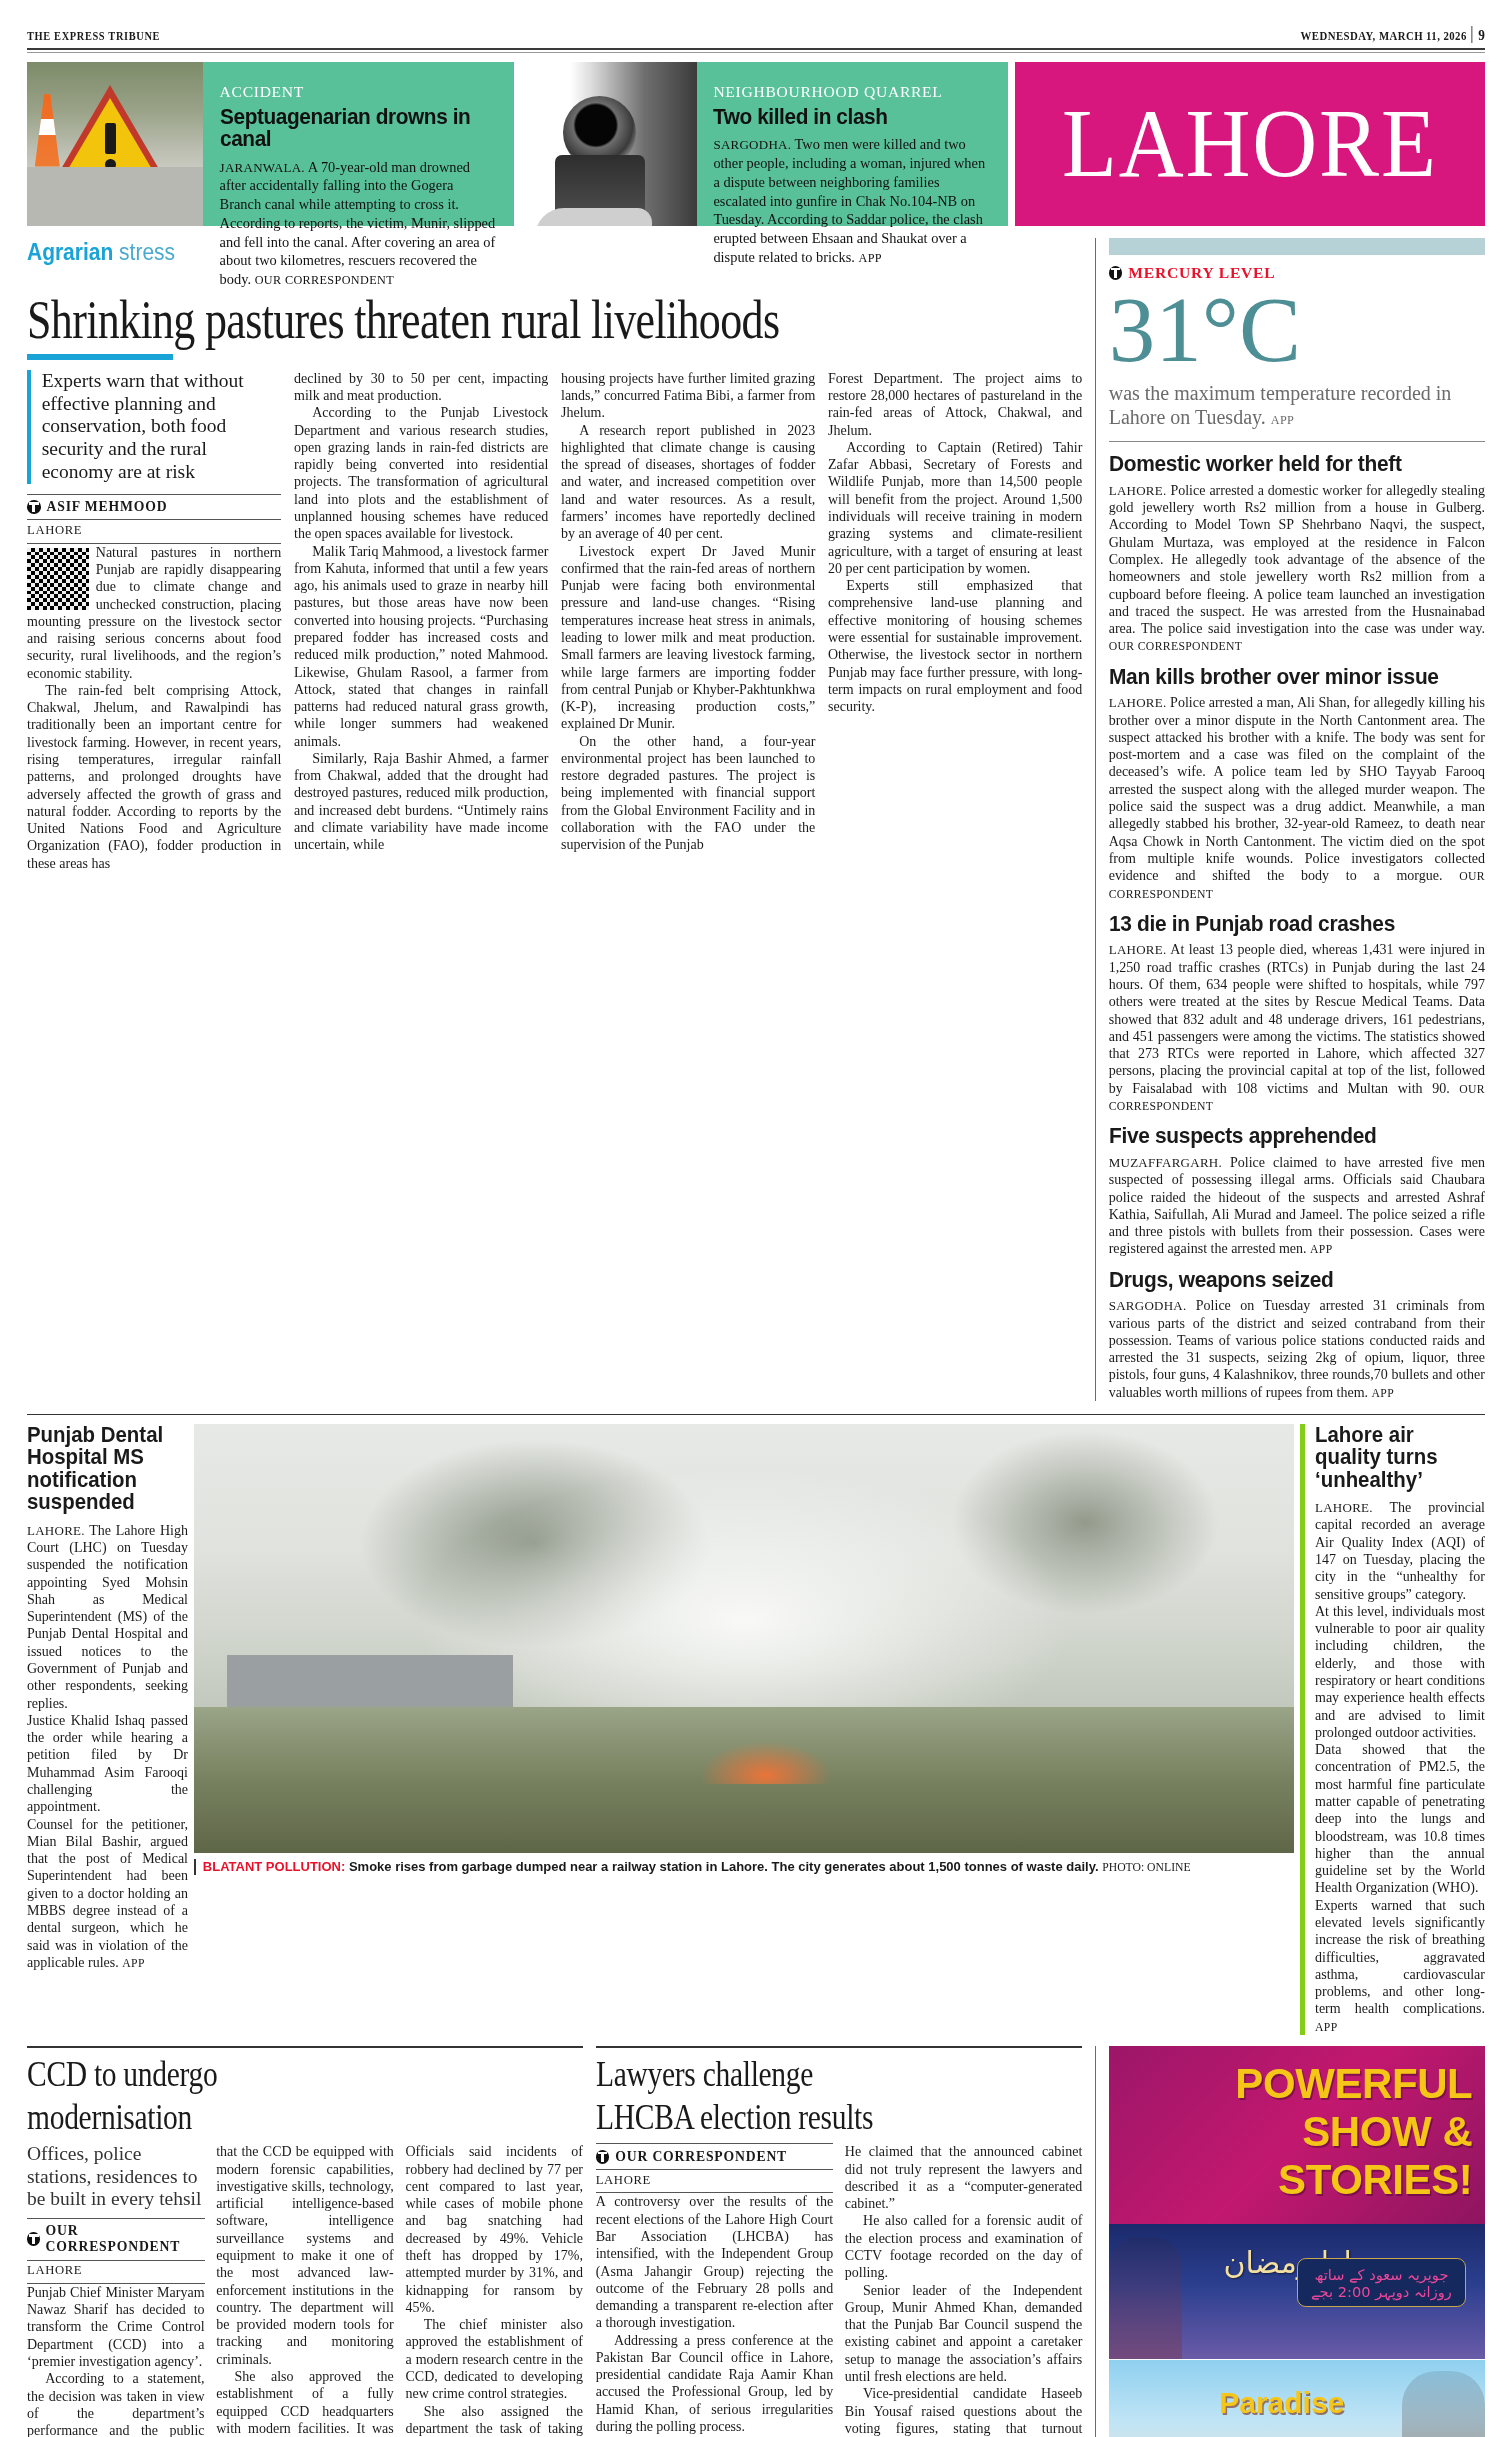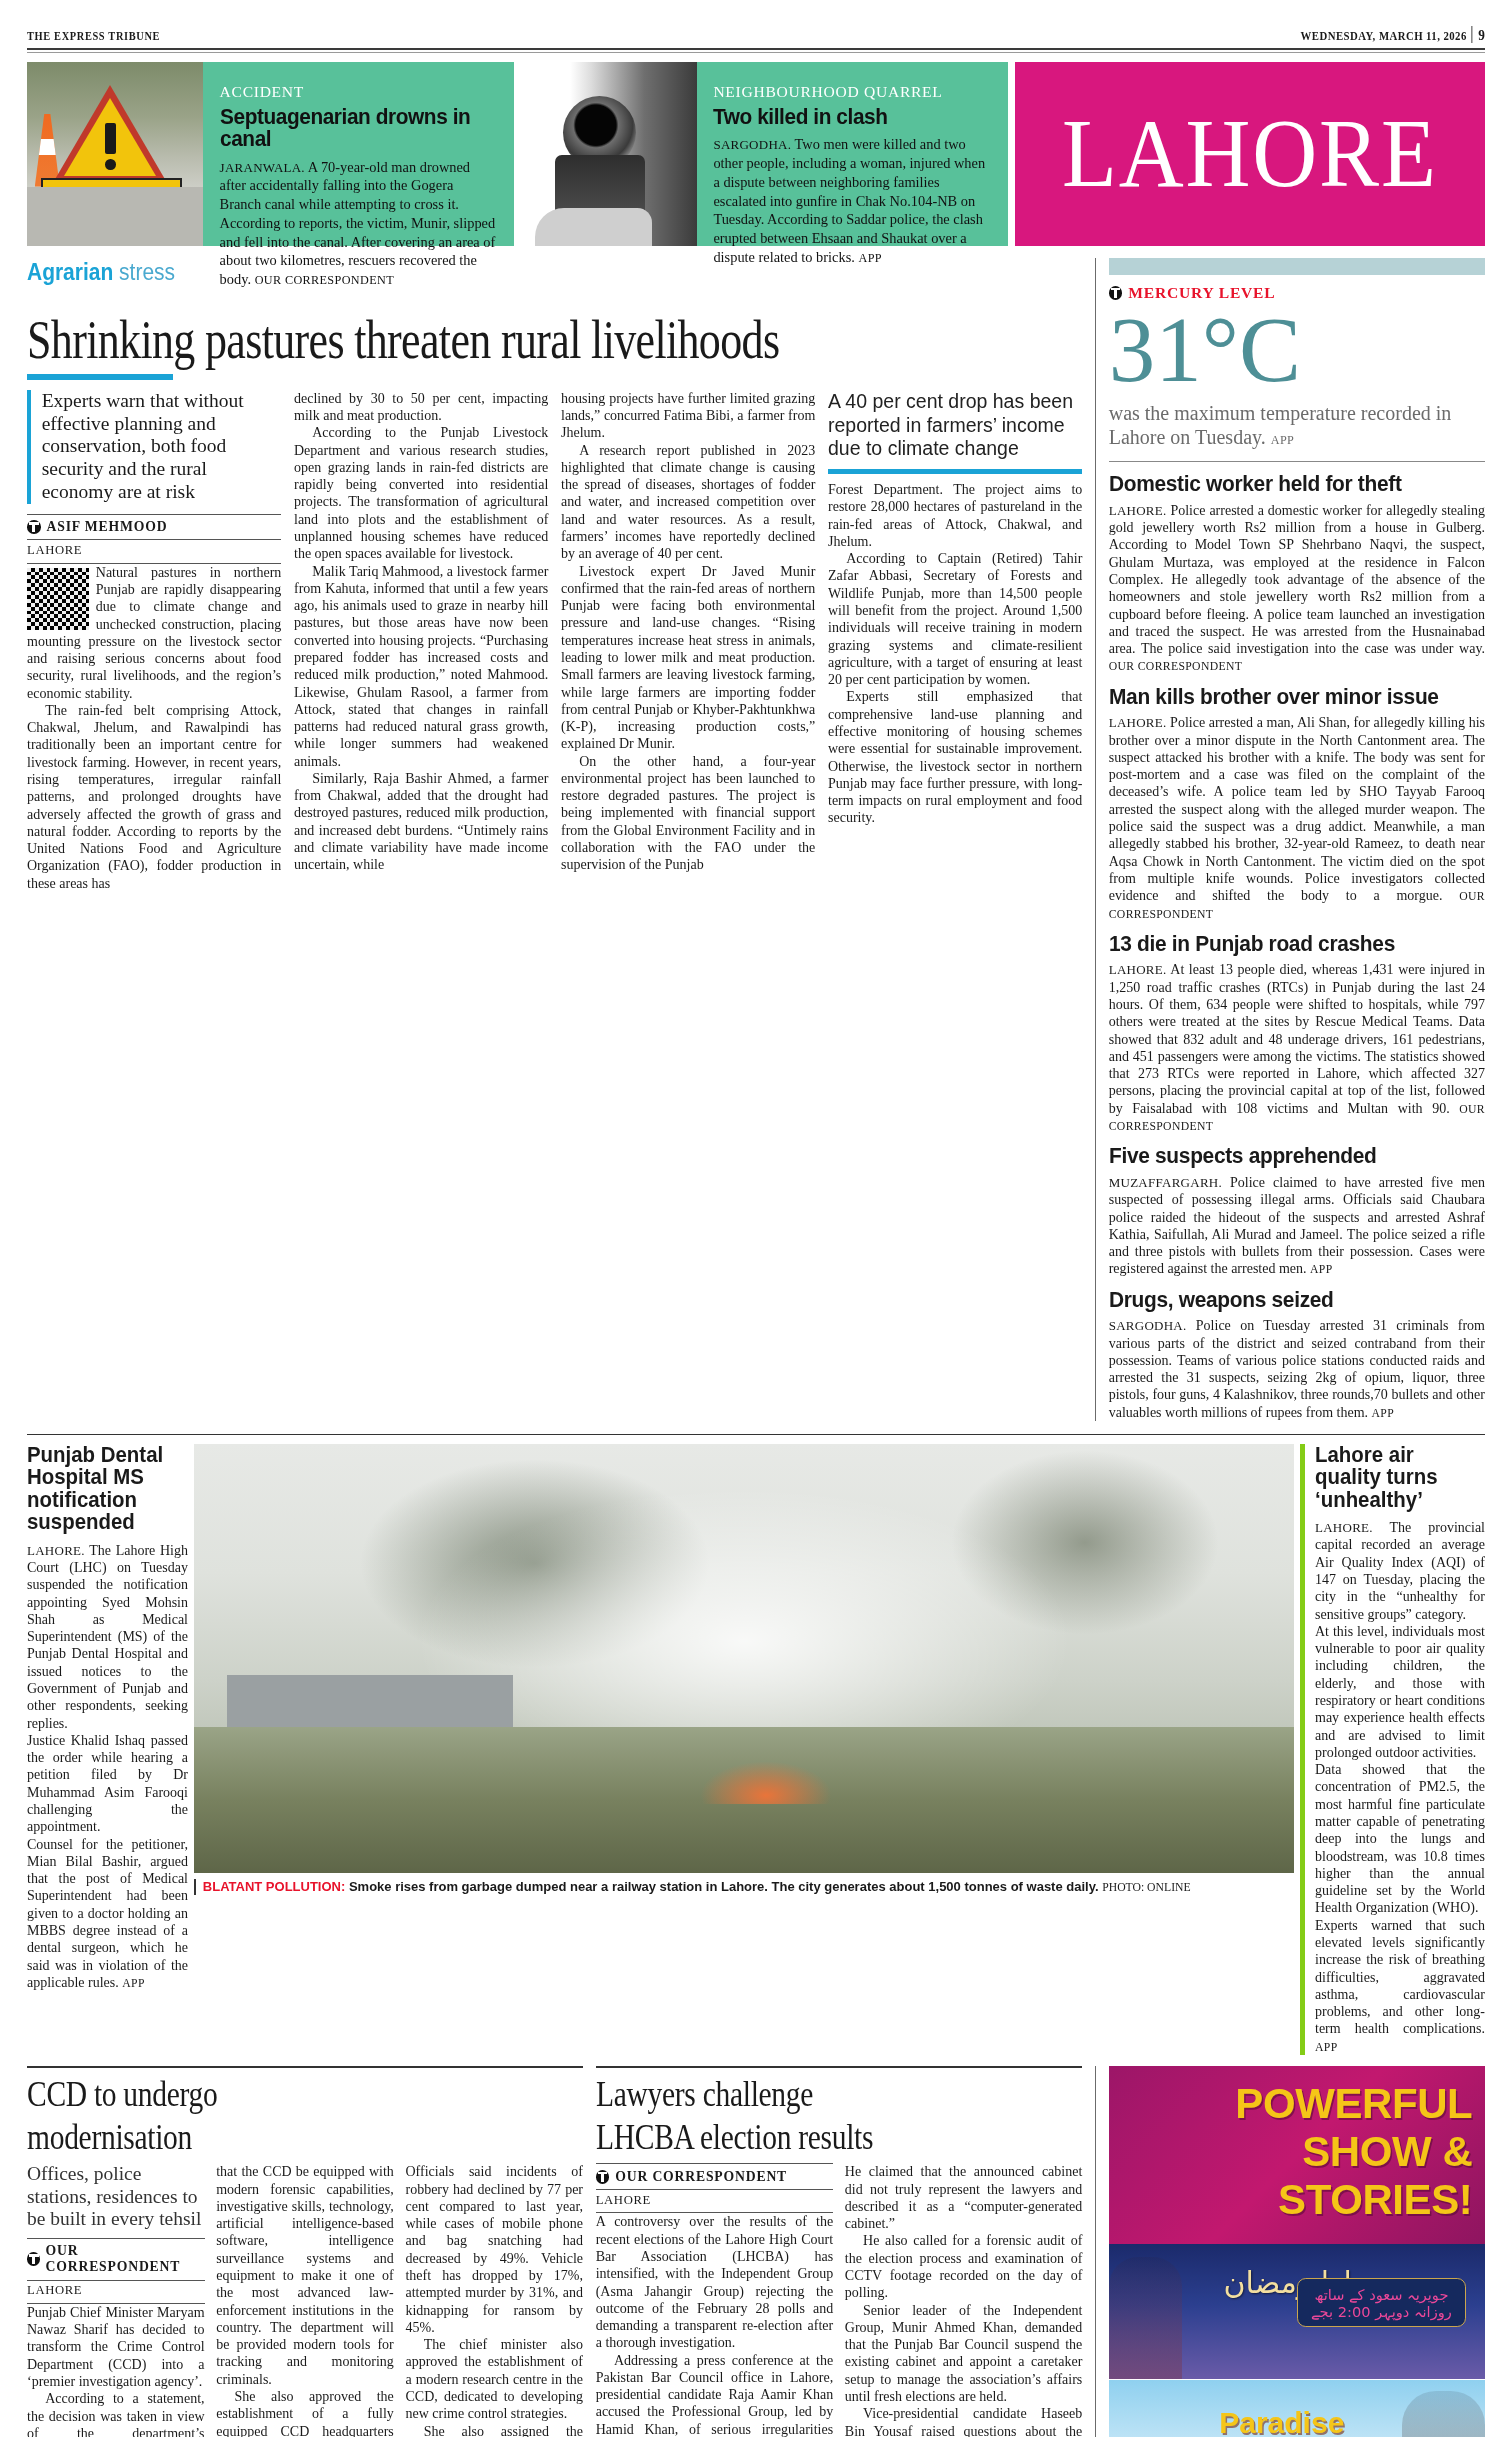--- a/index.html
+++ b/index.html
@@ -18,21 +18,21 @@
     padding-top: 26px; padding-bottom: 3.9px; }
   .mast-left { font-family:"Liberation Serif",serif; font-weight:700; font-size:12.7px;
     letter-spacing:.06em; transform: scaleX(.82); transform-origin:left bottom; white-space:nowrap;}
   .mast-right { font-family:"Liberation Serif",serif; font-weight:700; font-size:12.7px;
     letter-spacing:.04em; transform: scaleX(.85); transform-origin:right bottom; white-space:nowrap;}
   .mast-right .pg { font-size:15.6px; padding-left:6.8px; border-left:1px solid #222; margin-left:5.9px;}
   .rule-thick { height:2.4px; background:#3a3a3a; }
   .rule-thin { height:1px; background:#9a9a9a; margin-top:1.5px;}
 
   
-  .teasers { display:flex; gap:6.8px; margin-top:8.8px; height:184px; }
+  .teasers { display:flex; gap:6.8px; margin-top:8.8px; height:164px; }
   .teaser { flex: 0 0 487px; display:flex; background:#58c19a; }
   .teaser .photo { flex:0 0 176px; position:relative; overflow:hidden; }
   .teaser .txt { flex:1; padding:21.5px 16.6px 9.8px 16.6px; }
   .kicker { color:#fff; font-size:15.6px; letter-spacing:.045em; font-weight:400;
      font-family:"Liberation Serif",serif; margin-bottom:4.9px;}
   .tease-head { font-family:"Liberation Sans",sans-serif; font-weight:700; font-size:22.4px;
      line-height:1.0; color:#111; letter-spacing:-.02em; margin-bottom:6.8px;
      transform: scaleX(.93); transform-origin:left;}
   .tease-body { font-size:14.4px; line-height:1.30; color:#111; }
   .dl { font-variant: small-caps; font-size:13px; letter-spacing:.02em;}
@@ -258,24 +258,20 @@
           <p class="body">Malik Tariq Mahmood, a livestock farmer from Kahuta, informed that until a few years ago, his animals used to graze in nearby hill pastures, but those areas have now been converted into housing projects. “Purchasing prepared fodder has increased costs and reduced milk production,” noted Mahmood. Likewise, Ghulam Rasool, a farmer from Attock, stated that changes in rainfall patterns had reduced natural grass growth, while longer summers had weakened animals.</p>
           <p class="body">Similarly, Raja Bashir Ahmed, a farmer from Chakwal, added that the drought had destroyed pastures, reduced milk production, and increased debt burdens. “Untimely rains and climate variability have made income uncertain, while</p>
         </div>
         <div class="col">
           <p class="body">housing projects have further limited grazing lands,” concurred Fatima Bibi, a farmer from Jhelum.</p>
           <p class="body">A research report published in 2023 highlighted that climate change is causing the spread of diseases, shortages of fodder and water, and increased competition over land and water resources. As a result, farmers’ incomes have reportedly declined by an average of 40 per cent.</p>
           <p class="body">Livestock expert Dr Javed Munir confirmed that the rain-fed areas of northern Punjab were facing both environmental pressure and land-use changes. “Rising temperatures increase heat stress in animals, leading to lower milk and meat production. Small farmers are leaving livestock farming, while large farmers are importing fodder from central Punjab or Khyber-Pakhtunkhwa (K-P), increasing production costs,” explained Dr Munir.</p>
           <p class="body">On the other hand, a four-year environmental project has been launched to restore degraded pastures. The project is being implemented with financial support from the Global Environment Facility and in collaboration with the FAO under the supervision of the Punjab</p>
         </div>
         <div class="col">
-          <div class="pull">
-            <div class="q">A 40 per cent drop has been reported in farmers’ income due to climate change</div>
-            <div class="ubar"></div>
-          </div>
           <p class="body">Forest Department. The project aims to restore 28,000 hectares of pastureland in the rain-fed areas of Attock, Chakwal, and Jhelum.</p>
           <p class="body">According to Captain (Retired) Tahir Zafar Abbasi, Secretary of Forests and Wildlife Punjab, more than 14,500 people will benefit from the project. Around 1,500 individuals will receive training in modern grazing systems and climate-resilient agriculture, with a target of ensuring at least 20 per cent participation by women.</p>
           <p class="body">Experts still emphasized that comprehensive land-use planning and effective monitoring of housing schemes were essential for sustainable improvement. Otherwise, the livestock sector in northern Punjab may face further pressure, with long-term impacts on rural employment and food security.</p>
         </div>
       </div>
     </div>
 
     <div class="lead-rail">
       <div class="rail-band"></div>
       <div class="merc-kicker">

